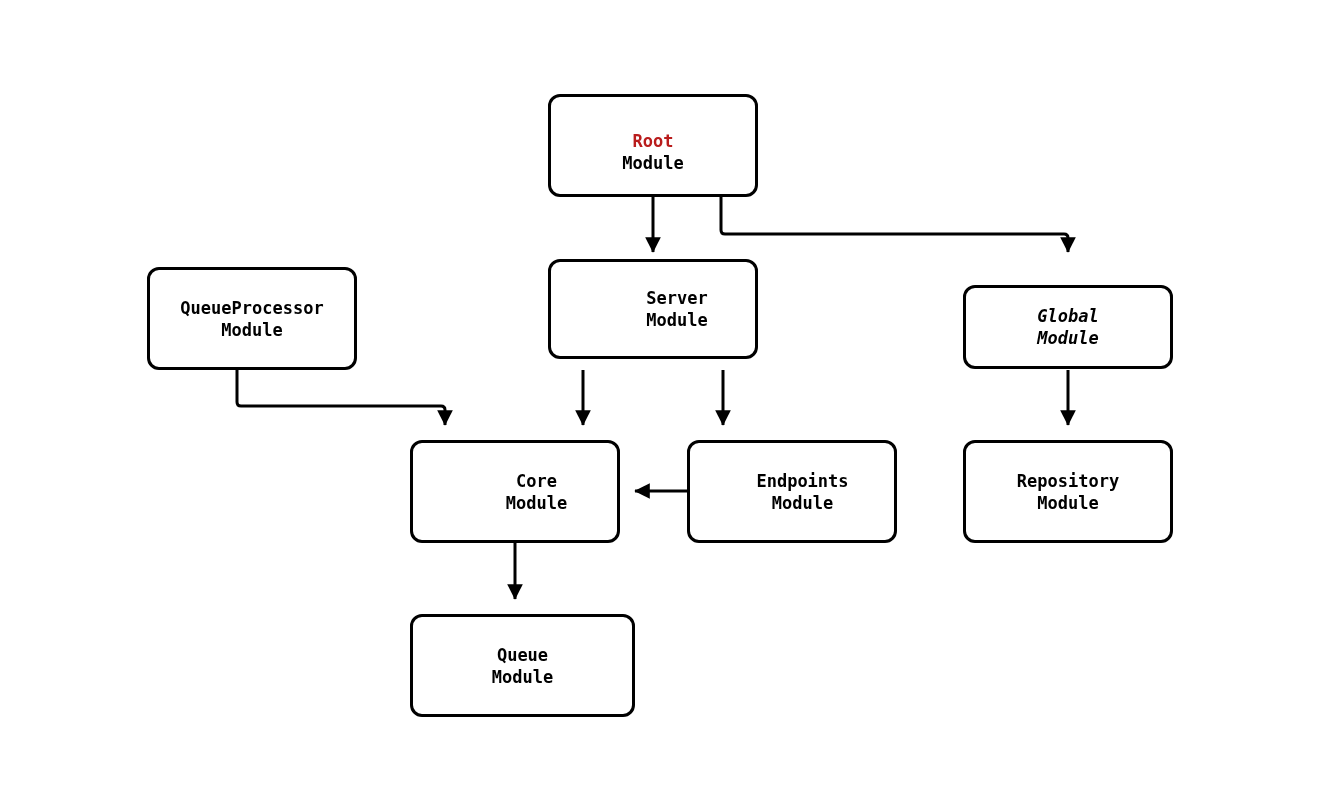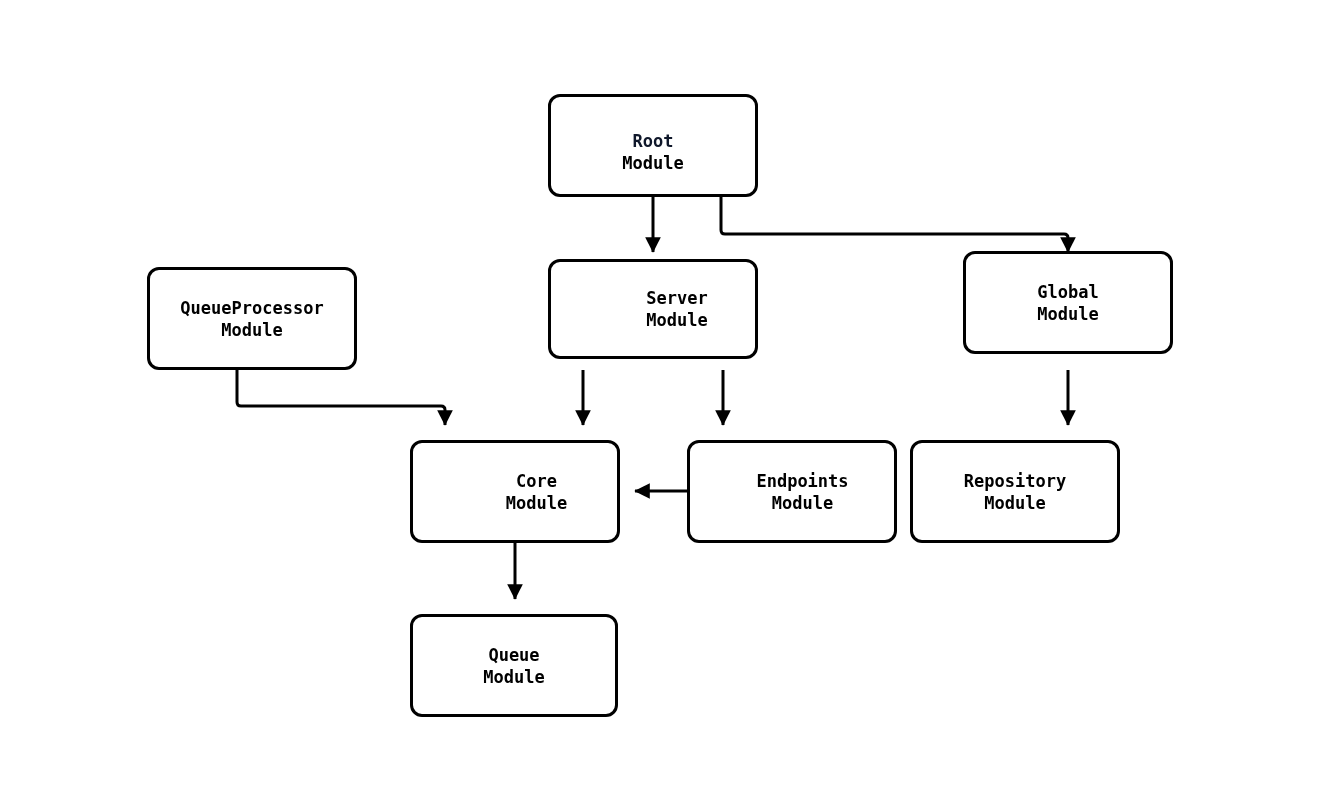--- a/index.html
+++ b/index.html
@@ -89,52 +89,52 @@
     <g>
       <path d="M 1068 370 L 1068 425" fill="none" stroke="#000000" stroke-width="3" marker-end="url(#arrowhead)"></path>
     </g>
 
     <g>
       <path d="M 515 543 L 515 599" fill="none" stroke="#000000" stroke-width="3" marker-end="url(#arrowhead)"></path>
     </g>
   </svg>
 
   <div class="node" style="left: 548px; top: 94px; width: 210px; height: 103px; border-color: rgb(0, 0, 0);">
-    <div class="node-label" style="color: #0f172a; margin-top: 13px;">Root</div>
+    <div class="node-label" style="color: #b91c1c; margin-top: 13px;">Root</div>
     <div class="node-label" style="color: rgb(0, 0, 0);">Module</div>
   </div>
 
   <div class="node" style="left: 147px; top: 267px; width: 210px; height: 103px; border-color: rgb(0, 0, 0);">
     <div class="node-label" style="color: rgb(0, 0, 0);">QueueProcessor</div>
     <div class="node-label" style="color: rgb(0, 0, 0);">Module</div>
   </div>
 
   <div class="node" style="left: 548px; top: 259px; width: 210px; height: 100px; border-color: rgb(0, 0, 0); padding-left: 48px;">
     <div class="node-label" style="color: rgb(0, 0, 0);">Server</div>
     <div class="node-label" style="color: rgb(0, 0, 0);">Module</div>
   </div>
 
-  <div class="node" style="left: 963px; top: 251px; width: 210px; height: 103px; border-color: rgb(0, 0, 0);">
+  <div class="node" style="left: 963px; top: 285px; width: 210px; height: 84px; border-color: rgb(0, 0, 0); font-style: italic;">
     <div class="node-label" style="color: rgb(0, 0, 0);">Global</div>
     <div class="node-label" style="color: rgb(0, 0, 0);">Module</div>
   </div>
 
   <div class="node" style="left: 410px; top: 440px; width: 210px; height: 103px; border-color: rgb(0, 0, 0); padding-left: 43px;">
     <div class="node-label" style="color: rgb(0, 0, 0);">Core</div>
     <div class="node-label" style="color: rgb(0, 0, 0);">Module</div>
   </div>
 
   <div class="node" style="left: 687px; top: 440px; width: 210px; height: 103px; border-color: rgb(0, 0, 0); padding-left: 21px;">
     <div class="node-label" style="color: rgb(0, 0, 0);">Endpoints</div>
     <div class="node-label" style="color: rgb(0, 0, 0);">Module</div>
   </div>
 
-  <div class="node" style="left: 910px; top: 440px; width: 210px; height: 103px; border-color: rgb(0, 0, 0);">
+  <div class="node" style="left: 963px; top: 440px; width: 210px; height: 103px; border-color: rgb(0, 0, 0);">
     <div class="node-label" style="color: rgb(0, 0, 0);">Repository</div>
     <div class="node-label" style="color: rgb(0, 0, 0);">Module</div>
   </div>
 
-  <div class="node" style="left: 410px; top: 614px; width: 208px; height: 103px; border-color: rgb(0, 0, 0);">
+  <div class="node" style="left: 410px; top: 614px; width: 225px; height: 103px; border-color: rgb(0, 0, 0);">
     <div class="node-label" style="color: rgb(0, 0, 0);">Queue</div>
     <div class="node-label" style="color: rgb(0, 0, 0);">Module</div>
   </div>
 
 </div>
 
 </body></html>

